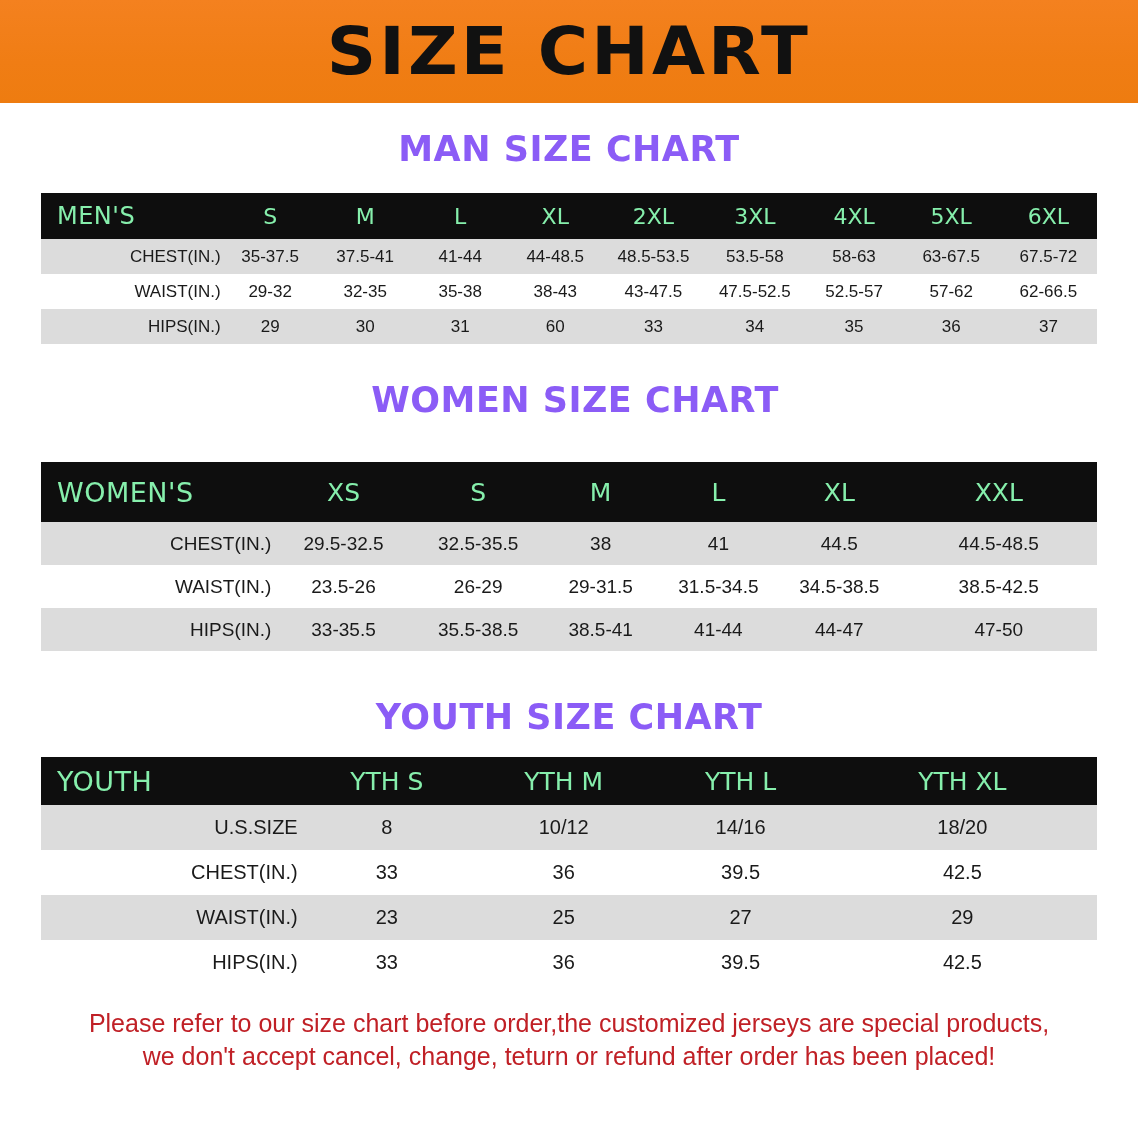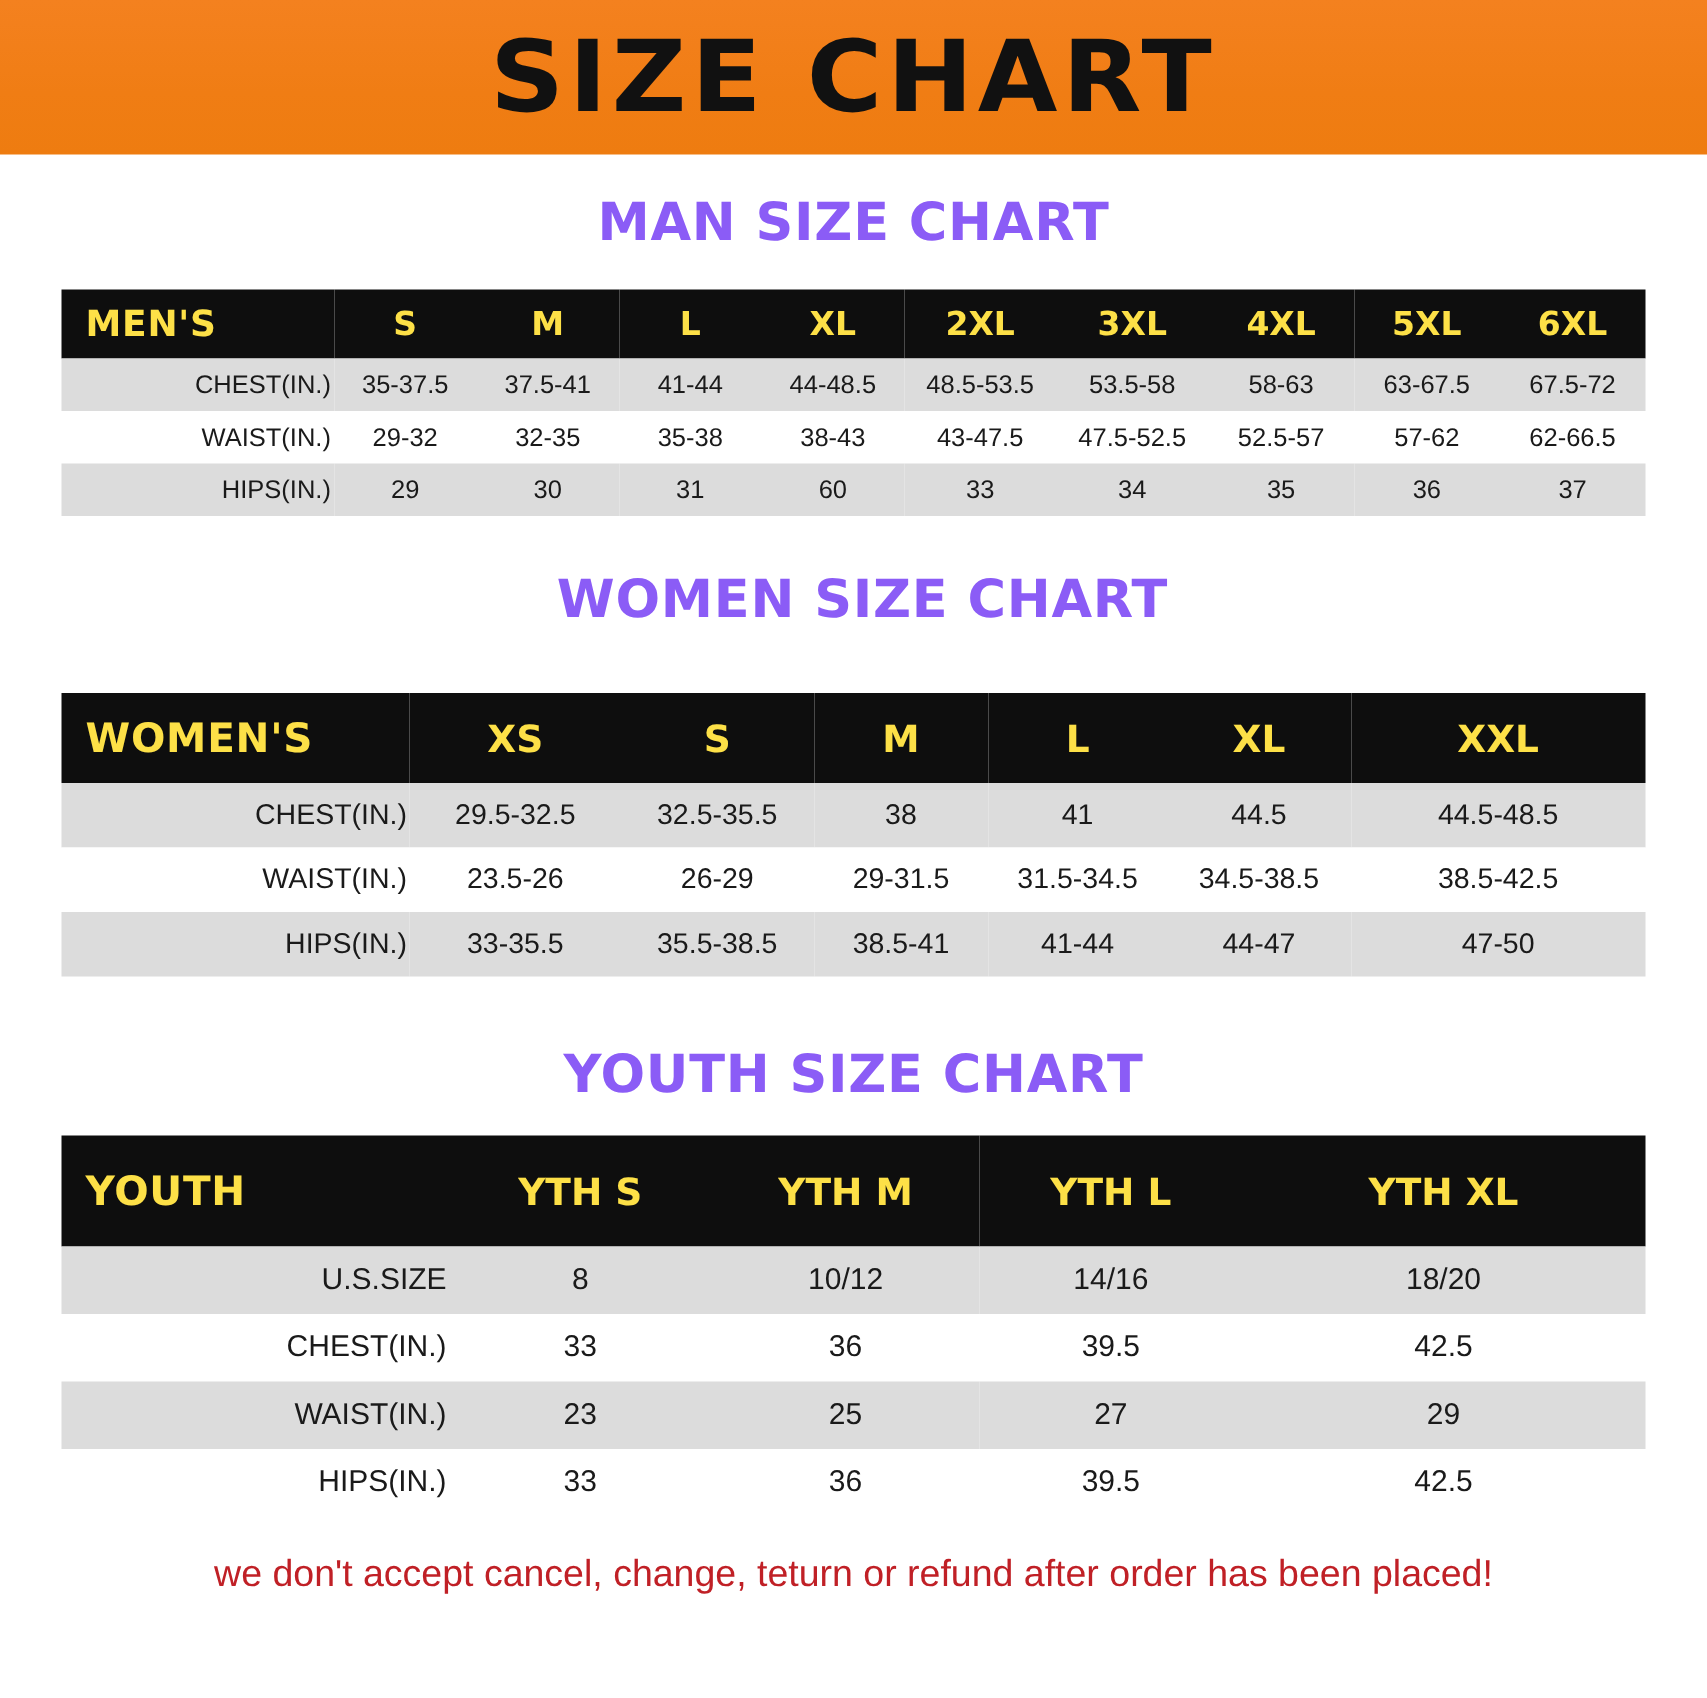--- a/index.html
+++ b/index.html
@@ -53,23 +53,23 @@
     margin: 0 auto;
     box-sizing: border-box;
   }
   table.size-table {
     border-collapse: collapse;
     width: 100%;
     table-layout: fixed;
   }
   table.size-table thead th {
     background: #0e0e0e;
-    color: #fde047;
+    color: #86efac;
     font-family: "DejaVu Sans", sans-serif;
-    font-weight: 700;
+    font-weight: 400;
     text-align: center;
     white-space: nowrap;
   }
   table.size-table thead th.rowlabel {
     text-align: left;
     letter-spacing: 0.5px;
   }
   table.size-table tbody td {
     text-align: center;
     color: #1a1a1a;
@@ -91,21 +91,21 @@
 
   
   #women-wrap { width: 1056px; }
   #women-table thead th { height: 60px; font-size: 25px; padding: 0 2px; }
   #women-table thead th.rowlabel { font-size: 27px; padding-left: 16px; }
   #women-table tbody td { height: 43px; font-size: 19px; padding: 0 2px; }
   #women-table tbody td.rowlabel { font-size: 19px; }
 
   
   #youth-wrap { width: 1056px; }
-  #youth-table thead th { height: 74px; font-size: 25px; padding: 0 2px; }
+  #youth-table thead th { height: 48px; font-size: 25px; padding: 0 2px; }
   #youth-table thead th.rowlabel { font-size: 27px; padding-left: 16px; }
   #youth-table tbody td { height: 45px; font-size: 20px; padding: 0 2px; }
   #youth-table tbody td.rowlabel { font-size: 20px; }
 
   
   .note {
     margin: 22px auto 0 auto;
     width: 1060px;
     text-align: center;
     color: #c02026;
@@ -293,14 +293,15 @@
         <td>33</td>
         <td>36</td>
         <td>39.5</td>
         <td>42.5</td>
       </tr>
     </tbody>
   </table>
 </div>
 
 <div class="note">
+  <span class="note-line">Please refer to our size chart before order,the customized jerseys are special products,</span>
   <span class="note-line">we don't accept cancel, change, teturn or refund after order has been placed!</span>
 </div>
 
 </body></html>

